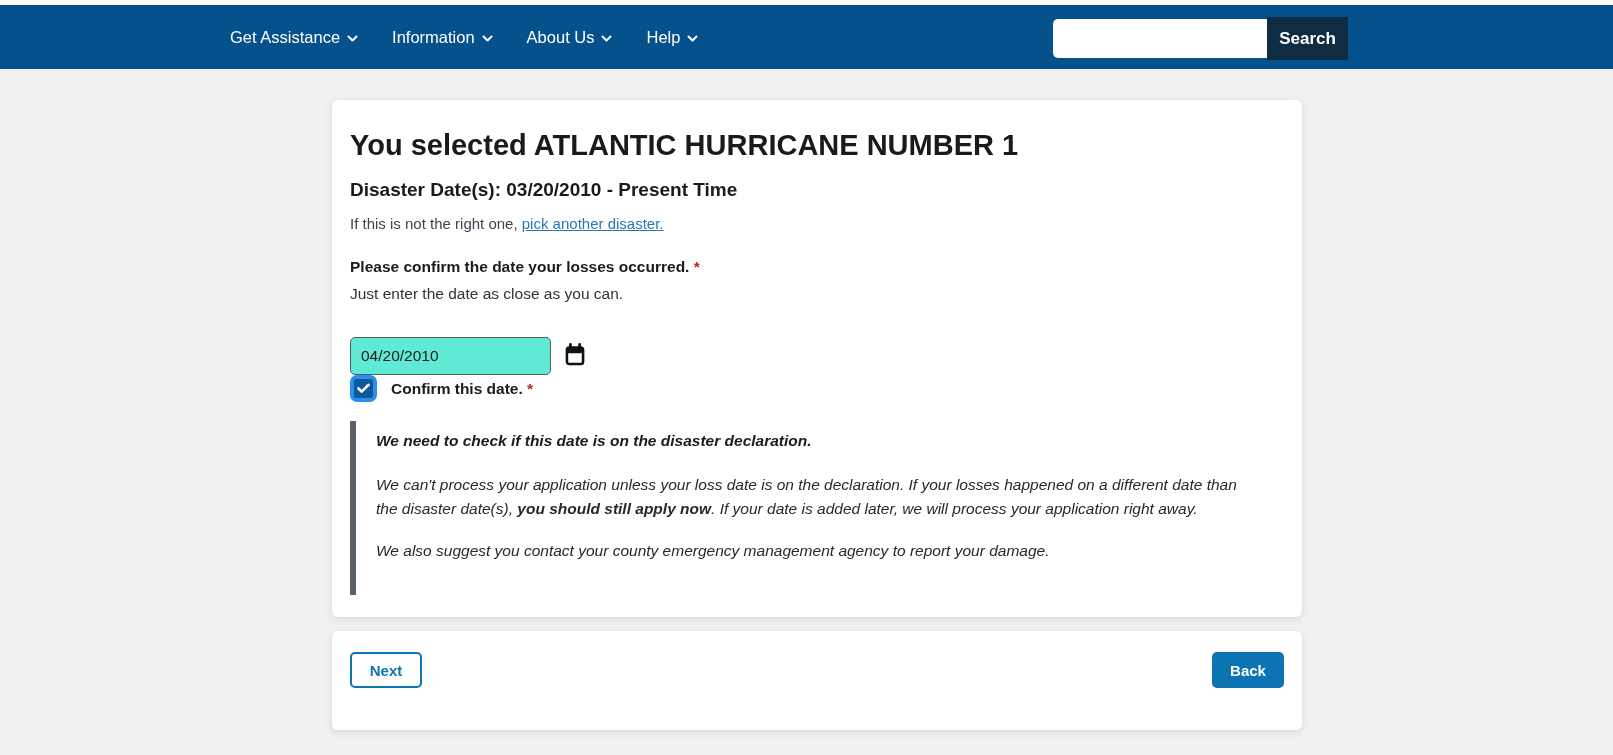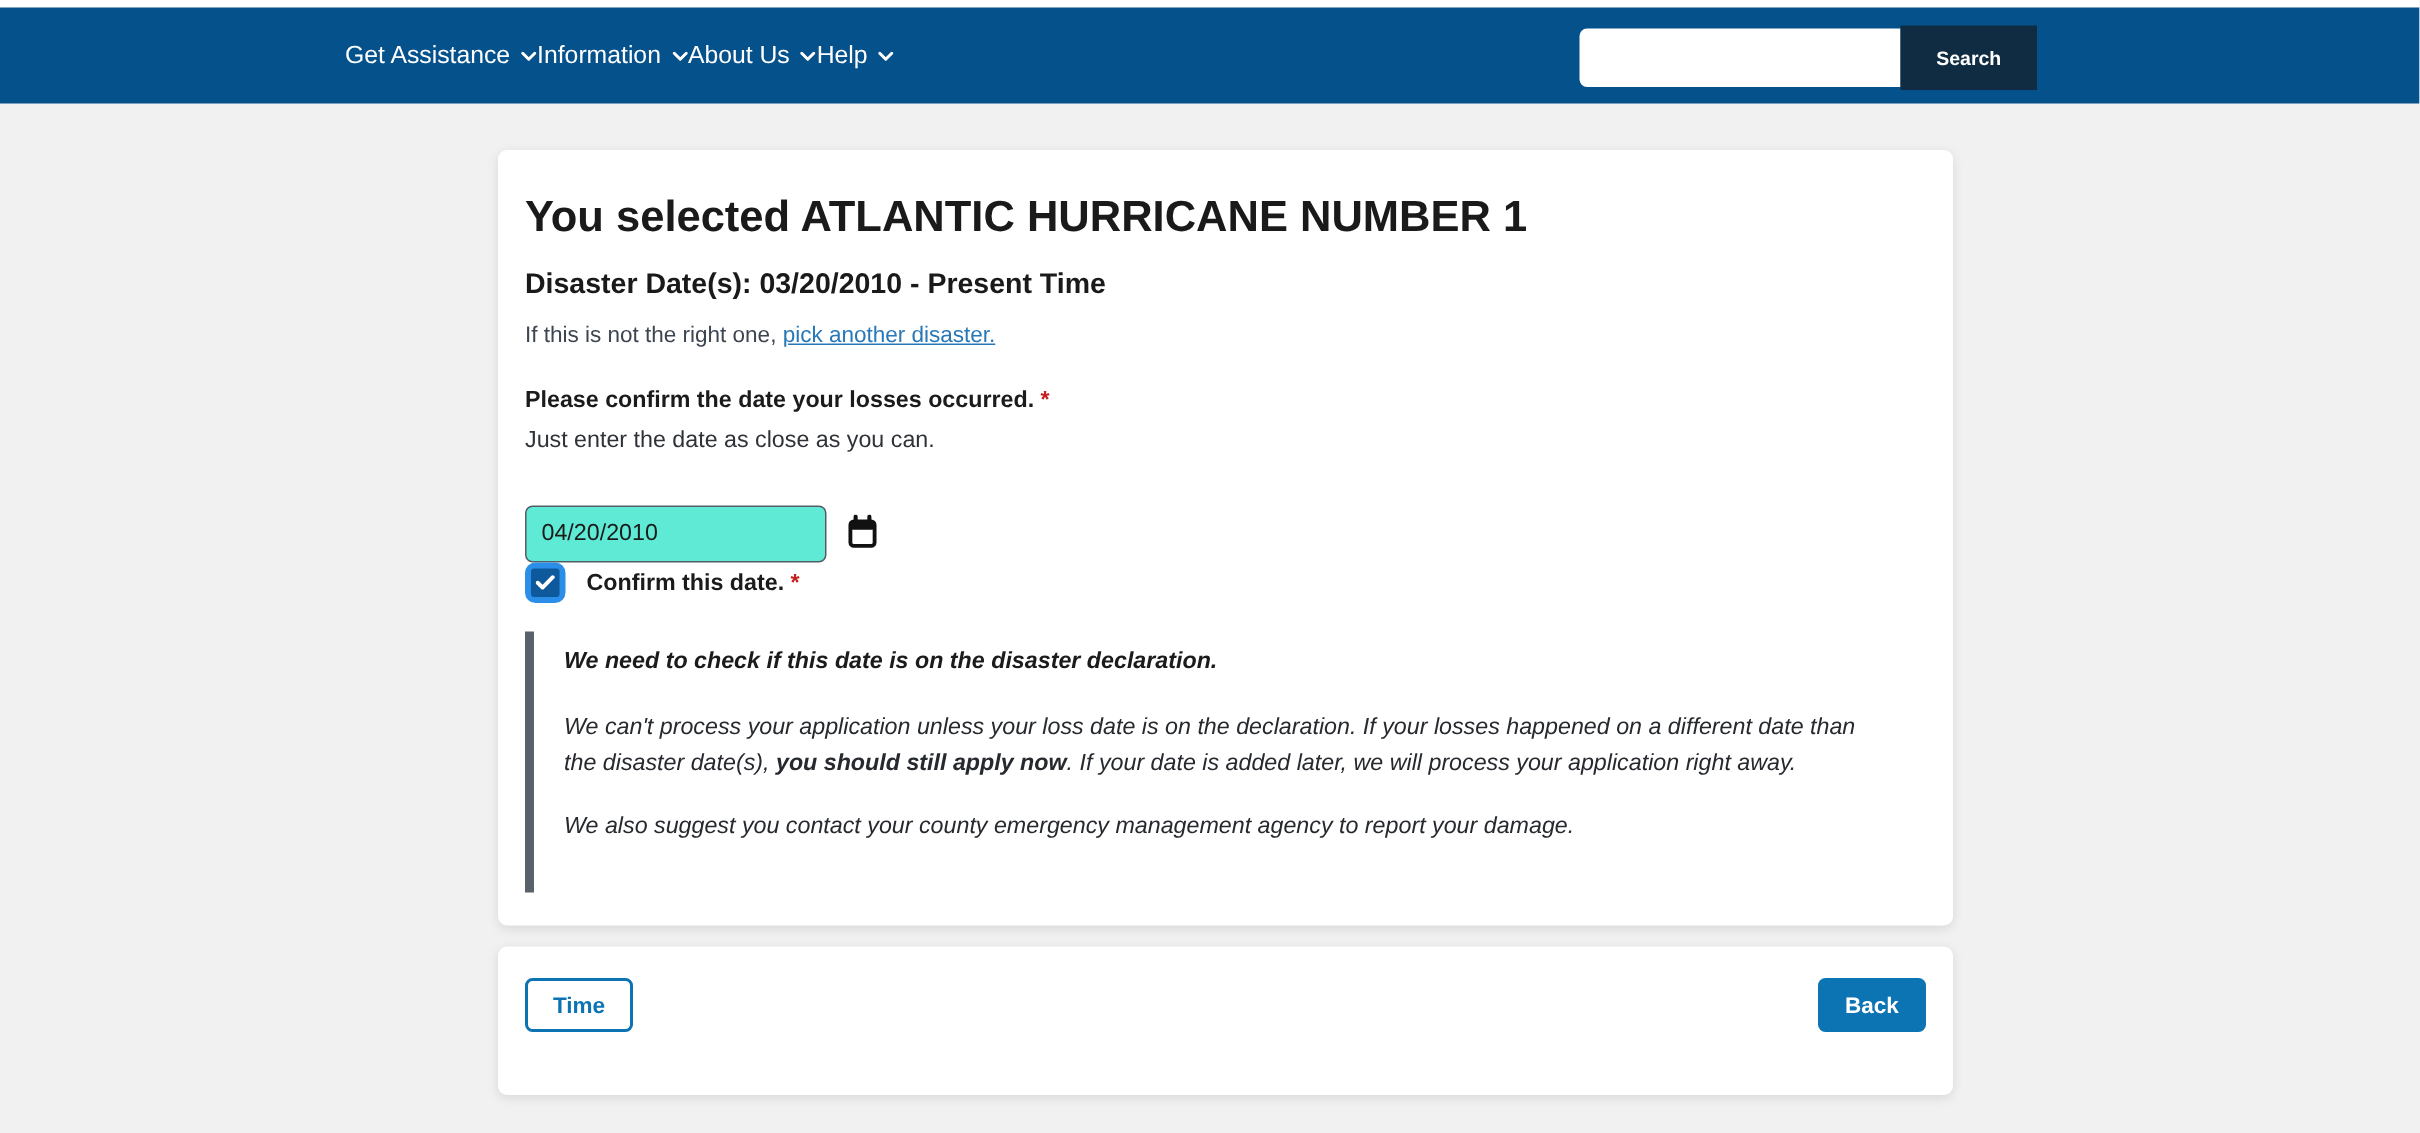--- a/index.html
+++ b/index.html
@@ -16,20 +16,21 @@
   .navbar {
     height: 64px;
     background: #05518c;
     position: relative;
     display: flex;
     align-items: center;
   }
   .nav-items {
     display: flex;
     align-items: center;
+    gap: 34px;
     margin-left: 230px;
   }
   .nav-item {
     color: #ffffff;
     font-size: 16.5px;
     display: flex;
     align-items: center;
     gap: 7px;
     cursor: pointer;
     white-space: nowrap;
@@ -47,26 +48,26 @@
     height: 39px;
     border: none;
     border-radius: 5px 0 0 5px;
     background: #ffffff;
     padding: 0 10px;
     font-size: 15px;
     outline: none;
     font-family: inherit;
   }
   .search-btn {
-    width: 91px;
+    width: 81px;
     height: 43px;
     background: #102c42;
     color: #ffffff;
     font-weight: bold;
-    font-size: 13px;
+    font-size: 17px;
     border: none;
     cursor: pointer;
     font-family: inherit;
   }
 
   
   .card {
     position: absolute;
     left: 332px;
     width: 970px;
@@ -313,16 +314,16 @@
 
   <blockquote class="note-quote">
     <p class="note-heading">We need to check if this date is on the disaster declaration.</p>
     <p class="note-body"><span>We can't process your application unless your loss date is on the declaration. If your losses happened on a different date than the disaster date(s), </span><b>you should still apply now</b><span>. If your date is added later, we will process your application right away.</span></p>
     <p class="note-suggestion">We also suggest you contact your county emergency management agency to report your damage.</p>
   </blockquote>
 </section>
 
 <section class="card card-actions">
   <div class="actions-row">
-    <button class="btn btn-back">Time</button>
+    <button class="btn btn-back">Next</button>
     <button class="btn btn-next">Back</button>
   </div>
 </section>
 
 </body></html>

